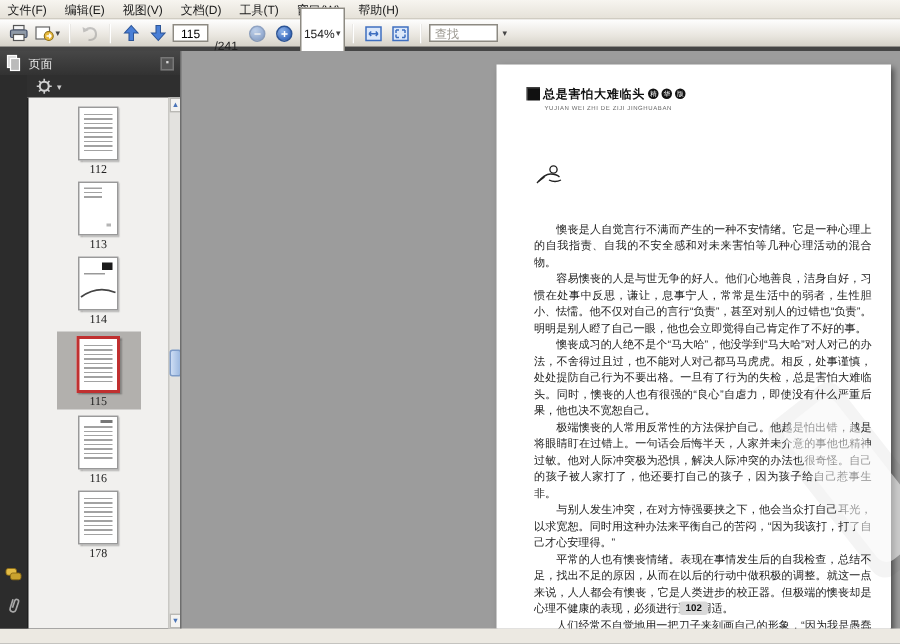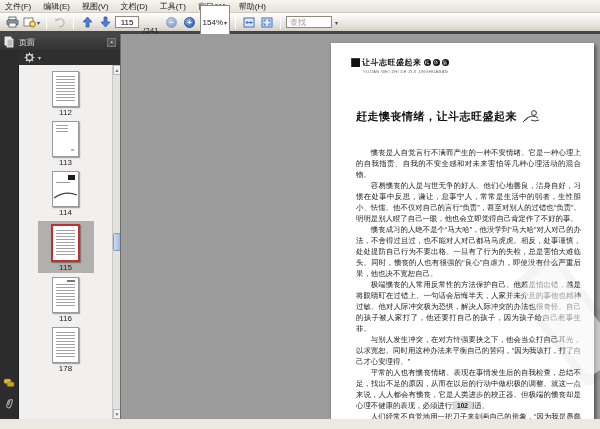--- a/index.html
+++ b/index.html
@@ -34,21 +34,21 @@
   .leftinner { flex:1; display:flex; }
   .rail { width:18px; background:#2c2c2c; display:flex; flex-direction:column; align-items:center; }
   .rail .push { margin-top:auto; }
   .railicon { margin-bottom:9px; }
   .thumbpanel { flex:1; display:flex; flex-direction:column; background:#2f2f2f; position:relative; }
   .thumbopts { height:15px; display:flex; align-items:center; padding:0 6px; gap:2px; color:#ccc; }
   .thumbview { flex:1; background:#f1f0ee; position:relative; overflow:hidden; border-left:1px solid #1f1f1f; }
   .thumblist { position:absolute; top:6px; left:0; right:8px; display:flex; flex-direction:column; align-items:center; }
   .thumb-item { display:flex; flex-direction:column; align-items:center; margin-bottom:4px; }
   .thumb { width:27px; height:36px; background:#fff; border:1px solid #999; box-shadow:1px 1px 1px rgba(0,0,0,.3); position:relative; }
-  .tlabel { font-size:8px; color:#222; margin-top:1px; }
+  .tlabel { font-size:8px; color:#222; margin-top:1px;font-family:Liberation Serif, serif; }
   .tlines { position:absolute; left:3px; right:3px; top:4px; bottom:4px; background:repeating-linear-gradient(to bottom,#a2a2a2 0 1px,transparent 1px 3px); }
   .thumb-item.selected { background:#b2b0ad; width:56px; padding:3px 0 1px; }
   .thumb-item.selected .thumb { border:2px solid #c03030; width:29px; height:38px; }
   .vsb { position:absolute; top:0; right:0; bottom:0; width:8px; background:#e3e2df; border-left:1px solid #c9c8c4; }
   .vsb .arr { position:absolute; left:0; width:8px; height:10px; background:#f4f3f1; border:1px solid #b9b8b4; color:#4a74b8; font-size:5px; line-height:8px; text-align:center; }
   .vsb .arr.up { top:0; }
   .vsb .arr.down { bottom:0; }
   .vsb .thumbbar { position:absolute; left:0; top:168px; width:8px; height:18px; background:linear-gradient(90deg,#cdddf4,#9db9e0); border:1px solid #7e9cc8; border-radius:2px; }
 
   
@@ -238,30 +238,29 @@
           </div>
         </div>
       </div>
     </div>
 
     <div class="main">
       <div class="page">
         <div class="logo">
           <div class="logorow">
             <div class="logosq"></div>
-            <span class="logotitle">让斗志旺盛起来</span>
+            <span class="logotitle">总是害怕大难临头</span>
             <div class="badge">精</div>
             <div class="badge">华</div>
             <div class="badge">版</div>
           </div>
           <div class="logosub">YUJIAN WEI ZHI DE ZIJI JINGHUABAN</div>
         </div>
 
         <div class="sectitle">
-          <span>赶走懊丧情绪，让斗志旺盛起来</span>
           <svg width="20" height="15" viewBox="0 0 20 15">
             <circle cx="13" cy="4" r="2.4" fill="none" stroke="#222" stroke-width=".9"></circle>
             <path d="M2 13 Q 7 7 11 7 Q 15 7 17 9" stroke="#222" stroke-width=".9" fill="none"></path>
             <path d="M10 11 Q 14 13 18 11" stroke="#222" stroke-width=".9" fill="none"></path>
             <path d="M3 12 L7 9" stroke="#222" stroke-width=".8" fill="none"></path>
           </svg>
         </div>
 
         <div class="pagebody">
           <p>懊丧是人自觉言行不满而产生的一种不安情绪。它是一种心理上的自我指责、自我的不安全感和对未来害怕等几种心理活动的混合物。</p>

